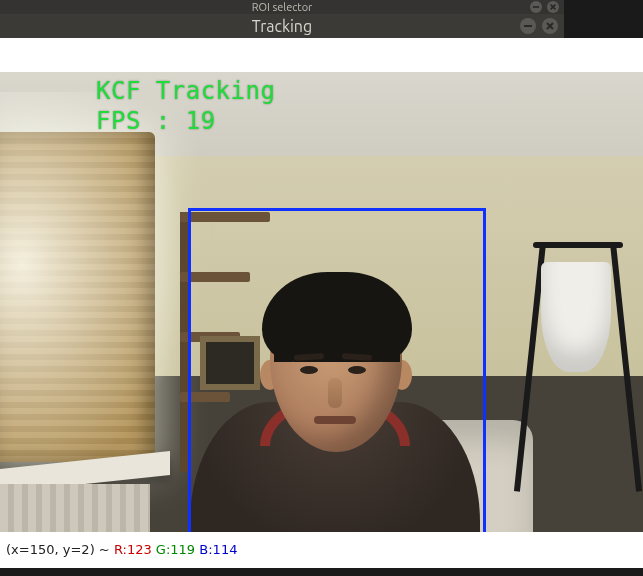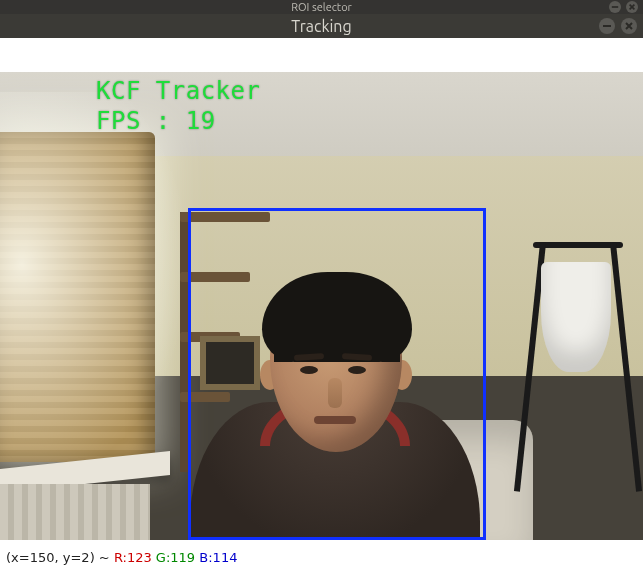--- a/index.html
+++ b/index.html
@@ -1,20 +1,20 @@
 <!DOCTYPE html>
 <html><head>
 <meta charset="utf-8">
 <style>
   * { box-sizing: border-box; margin: 0; padding: 0; }
   html, body { width: 643px; height: 576px; overflow: hidden; font-family: "Ubuntu", "DejaVu Sans", sans-serif; background:#000; }
   .desktop { width:643px; height:576px; position:relative; background:#1a1a1a; }
 
   
-  .titlebar { position:absolute; left:0; width:643px; height:18px; background:#3b3a36; color:#d9d7cf; font-size:12px; line-height:18px; text-align:center; }
+  .titlebar { position:absolute; left:0; width:564px; height:18px; background:#3b3a36; color:#d9d7cf; font-size:12px; line-height:18px; text-align:center; }
   .titlebar.bg { top:0; height:14px; font-size:11px; line-height:14px; background:#343331; color:#bfbdb5;}
   .titlebar.bg .ctrl { top:1px; }
   .titlebar.fg { top:14px; height:24px; font-size:16px; line-height:24px; font-weight:400; background:#3b3a36; }
   .titlebar .title { display:inline-block; }
   .ctrl { position:absolute; top:4px; width:16px; height:16px; border-radius:50%; background:#5a5955; color:#2a2926; font-size:11px; line-height:16px; text-align:center; cursor:pointer; }
   .ctrl.min { right:28px; }
   .ctrl.close { right:6px; }
   .ctrl svg { width:10px; height:10px; display:block; margin:3px auto; }
   .ctrl.min svg { margin-top:6px; height:4px;}
   .titlebar.bg .ctrl { width:12px; height:12px; }
@@ -80,21 +80,21 @@
   .eye.l{left:110px;} .eye.r{left:158px;}
   .nose{position:absolute;left:138px;top:96px;width:14px;height:30px;background:linear-gradient(#b78862,#9c7150);border-radius:6px;}
   .mouth{position:absolute;left:124px;top:134px;width:42px;height:8px;background:#6d4433;border-radius:4px;}
 
   
   .overlay-text { position:absolute; left:96px; top:4px; font-family: "DejaVu Sans Mono","Liberation Mono",monospace; font-size:24px; font-weight:400; color:#1fdc3a; letter-spacing:.5px; line-height:30px; text-shadow:0 0 2px rgba(0,0,0,.4); white-space:pre;}
   
   .bbox { position:absolute; border:3px solid #1030ff; }
 
   
-  .statusbar { position:absolute; left:0; bottom:0; width:643px; height:36px; background:#ffffff; color:#222; font-size:13px; line-height:36px; padding:0 6px; font-family:"DejaVu Sans",sans-serif;}
+  .statusbar { position:absolute; left:0; bottom:8px; width:643px; height:36px; background:#ffffff; color:#222; font-size:13px; line-height:36px; padding:0 6px; font-family:"DejaVu Sans",sans-serif;}
   .statusbar .r { color:#cc0000; } .statusbar .g { color:#008800; } .statusbar .b { color:#0000cc; }
 </style>
 </head>
 <body>
 
 <div class="desktop">
 
   <div class="titlebar bg">
     <span class="title">ROI selector</span>
     <span class="ctrl min">
@@ -155,21 +155,21 @@
       <div class="head"></div>
         <div class="hair"></div>
       <div class="brow l"></div>
         <div class="brow r"></div>
       <div class="eye l"></div>
         <div class="eye r"></div>
       <div class="nose"></div>
         <div class="mouth"></div>
     </div>
 
-    <div class="overlay-text"><span>KCF Tracker</span>
+    <div class="overlay-text"><span>KCF Tracking</span>
 <span>FPS : </span><span>19</span></div>
 
     <div class="bbox" id="bbox" style="left: 188px; top: 136px; width: 298px; height: 332px;"></div>
   </div>
 
   <div class="statusbar">
     <span>(x=</span><span>150</span><span>, y=</span><span>2</span><span>) ~ </span><span class="r"><span>R:</span><span>123</span></span> <span class="g"><span>G:</span><span>119</span></span> <span class="b"><span>B:</span><span>114</span></span>
   </div>
 
 </div>

